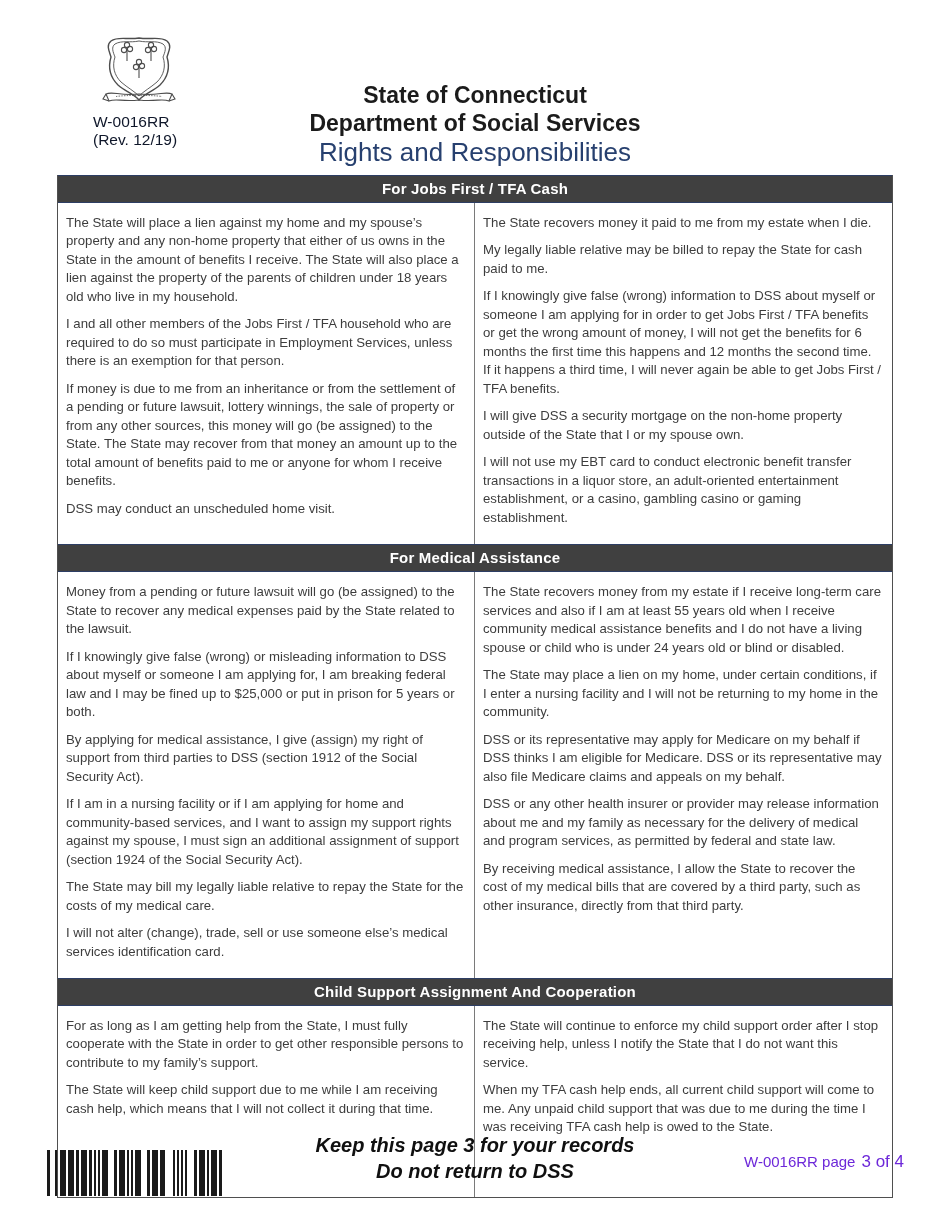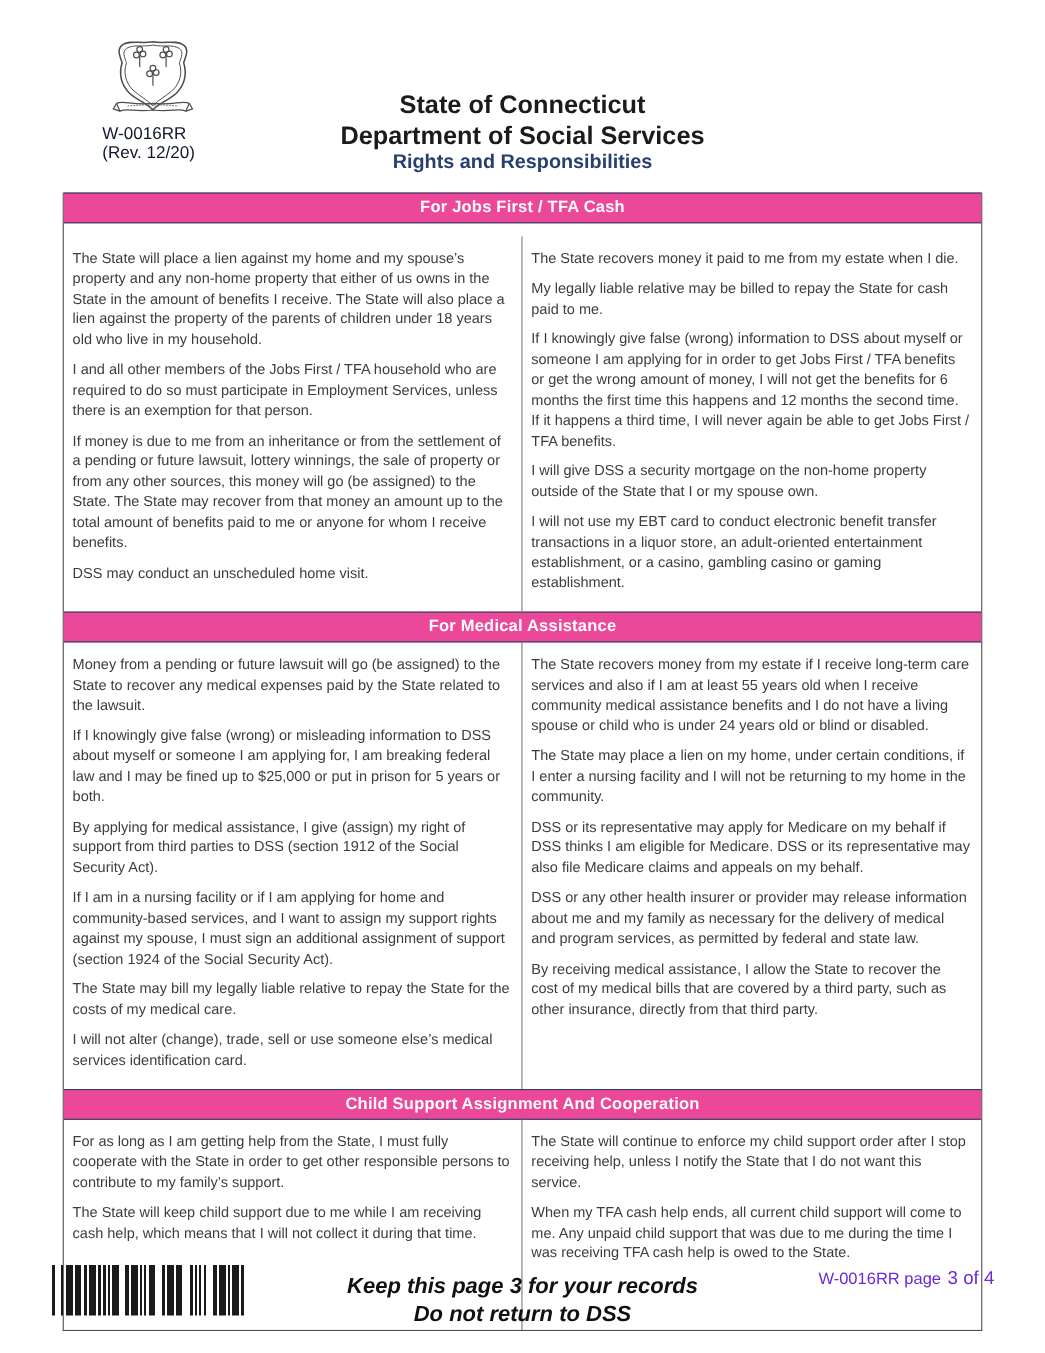--- a/index.html
+++ b/index.html
@@ -9,43 +9,43 @@
     margin:0 auto;
     background:#ffffff;
     font-family:"Liberation Sans", sans-serif;
     overflow:hidden;
   }
   
   .seal{position:absolute;left:98px;top:34px;width:82px;height:80px;}
   .form-id{position:absolute;left:93px;top:113px;font-size:15.5px;color:#0f172a;line-height:1.15;}
   .titles{position:absolute;left:0;right:0;top:38px;text-align:center;line-height:1.22;margin-top:43px;}
   .title-black{font-size:23px;font-weight:bold;color:#1b1b1b;}
-  .title-blue{font-size:18px;font-weight:bold;color:#27406f;}
+  .title-blue{font-size:26px;font-weight:normal;color:#27406f;}
   
   .doc-table{
     position:absolute;left:57px;top:175px;width:836px;
     border-left:1px solid #4f4f4f;border-right:1px solid #4f4f4f;border-bottom:1px solid #4f4f4f;
     box-sizing:border-box;
   }
   .sec-header{
-    background:#ec4899;border-top:1px solid #2d3e64;border-bottom:1px solid #2d3e64;
+    background:#404040;border-top:1px solid #2d3e64;border-bottom:1px solid #2d3e64;
     color:#ffffff;font-weight:bold;text-align:center;
     font-size:15px;padding:4px 0 5px 0;letter-spacing:.2px;
   }
   .sec-body{display:flex;align-items:stretch;}
   .col{flex:1 1 50%;box-sizing:border-box;padding:2px 10px 8px 8px;}
   .col-left{border-right:1px solid #7a7a7a;}
   .sec-body p{margin:9px 0;font-size:13.2px;line-height:1.4;color:#3d3d3d;}
-  .body-s1{min-height:300px;margin-top:12px;}
+  .body-s1{min-height:300px;}
   .body-s2{min-height:341px;}
   .body-s3{min-height:191px;}
   
   .footer-center{
     position:absolute;top:1133px;left:0;right:0;text-align:center;
-    font-style:italic;font-weight:bold;font-size:20px;color:#101010;line-height:1.28;margin-top:24px;
+    font-style:italic;font-weight:bold;font-size:20px;color:#101010;line-height:1.28;
   }
   .footer-right{position:absolute;top:1152px;right:46px;font-size:15px;color:#6d28d9;}
   .footer-right .pagenum{font-size:17px;padding-left:6px;}
   .barcode{position:absolute;left:47px;top:1150px;}
 </style>
 </head>
 <body>
 
 <div class="page">
 
@@ -67,21 +67,21 @@
           <circle cx="44" cy="32" r="2.6"></circle>
           <circle cx="41" cy="28" r="2.6"></circle>
       </g>
       <path d="M8,60 C14,57 22,62 41,60 C60,62 68,57 74,60 L71,67 C64,64 58,68 41,66 C24,68 18,64 11,67 Z" stroke-width="1.1"></path>
       <path d="M8,60 L5,65 L11,67 M74,60 L77,65 L71,67" stroke-width="1.1"></path>
       <path d="M18,62.5 C28,61 54,61 64,62.5" stroke-width="0.8" stroke-dasharray="1.5,1.2"></path>
     </svg>
   </div>
   <div class="form-id">
     <div>W-0016RR</div>
-    <div>(Rev. 12/20)</div>
+    <div>(Rev. 12/19)</div>
   </div>
   <div class="titles">
     <div class="title-black">State of Connecticut</div>
     <div class="title-black">Department of Social Services</div>
     <div class="title-blue">Rights and Responsibilities</div>
   </div>
 
   <div class="doc-table">
 
     <div class="sec-header">For Jobs First / TFA Cash</div>

